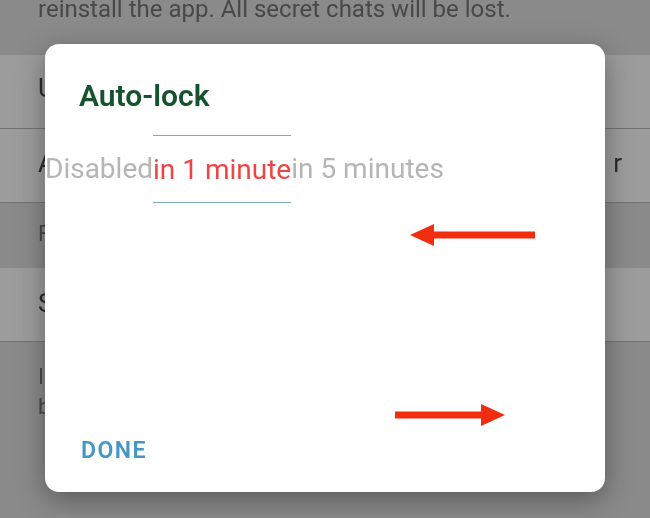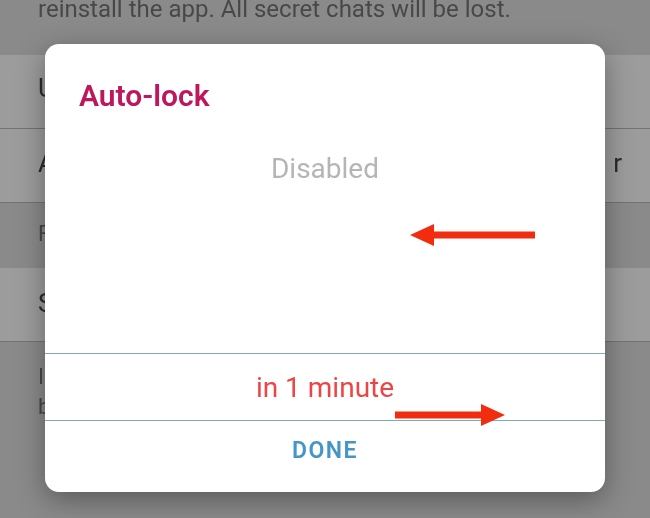--- a/index.html
+++ b/index.html
@@ -61,44 +61,43 @@
       background: #fff;
       border-radius: 14px;
       box-shadow: 0 8px 28px rgba(0,0,0,0.35);
       display: flex;
       flex-direction: column;
     }
     .dialog-title {
       padding: 34px 34px 22px 34px;
       font-size: 30px;
       font-weight: 600;
-      color: #be185d;
+      color: #14532d;
     }
     .picker {
       position: relative;
       flex: 1;
       display: flex;
-      flex-direction: column;
-      justify-content: space-between;
+      justify-content: flex-start;
     }
     .picker-option {
       text-align: center;
       font-size: 28px;
       color: #b5b5b5;
       height: 68px;
       line-height: 68px;
     }
     .picker-option.selected {
       color: #ef4444;
       border-top: 1.5px solid #7fa9b6;
       border-bottom: 1.5px solid #7fa9b6;
     }
     .dialog-actions {
       display: flex;
-      justify-content: center;
+      justify-content: flex-start;
       padding: 16px 36px 28px 36px;
     }
     .done-btn {
       background: none;
       border: none;
       font-size: 23px;
       font-weight: 600;
       letter-spacing: 1.5px;
       color: #4596c6;
       cursor: pointer;
@@ -129,20 +128,21 @@
 <div class="bg-r-edge">r</div>
 
 <div class="overlay"></div>
 
 <div class="dialog">
   <div class="dialog-title">Auto-lock</div>
 
   <div class="picker">
     <div class="picker-option">Disabled</div>
     <div class="picker-option selected">in 1 minute</div>
+    <div class="picker-option">in 5 minutes</div>
   </div>
 
   <div class="dialog-actions">
     <button class="done-btn">DONE</button>
   </div>
 </div>
 
 <svg class="arrow a1" viewBox="0 0 125 30">
   <line x1="125" y1="15" x2="20" y2="15" stroke-width="7" stroke="#f22c0f"></line>
   <polygon points="0,15 24,4 24,26" fill="#f22c0f"></polygon>

